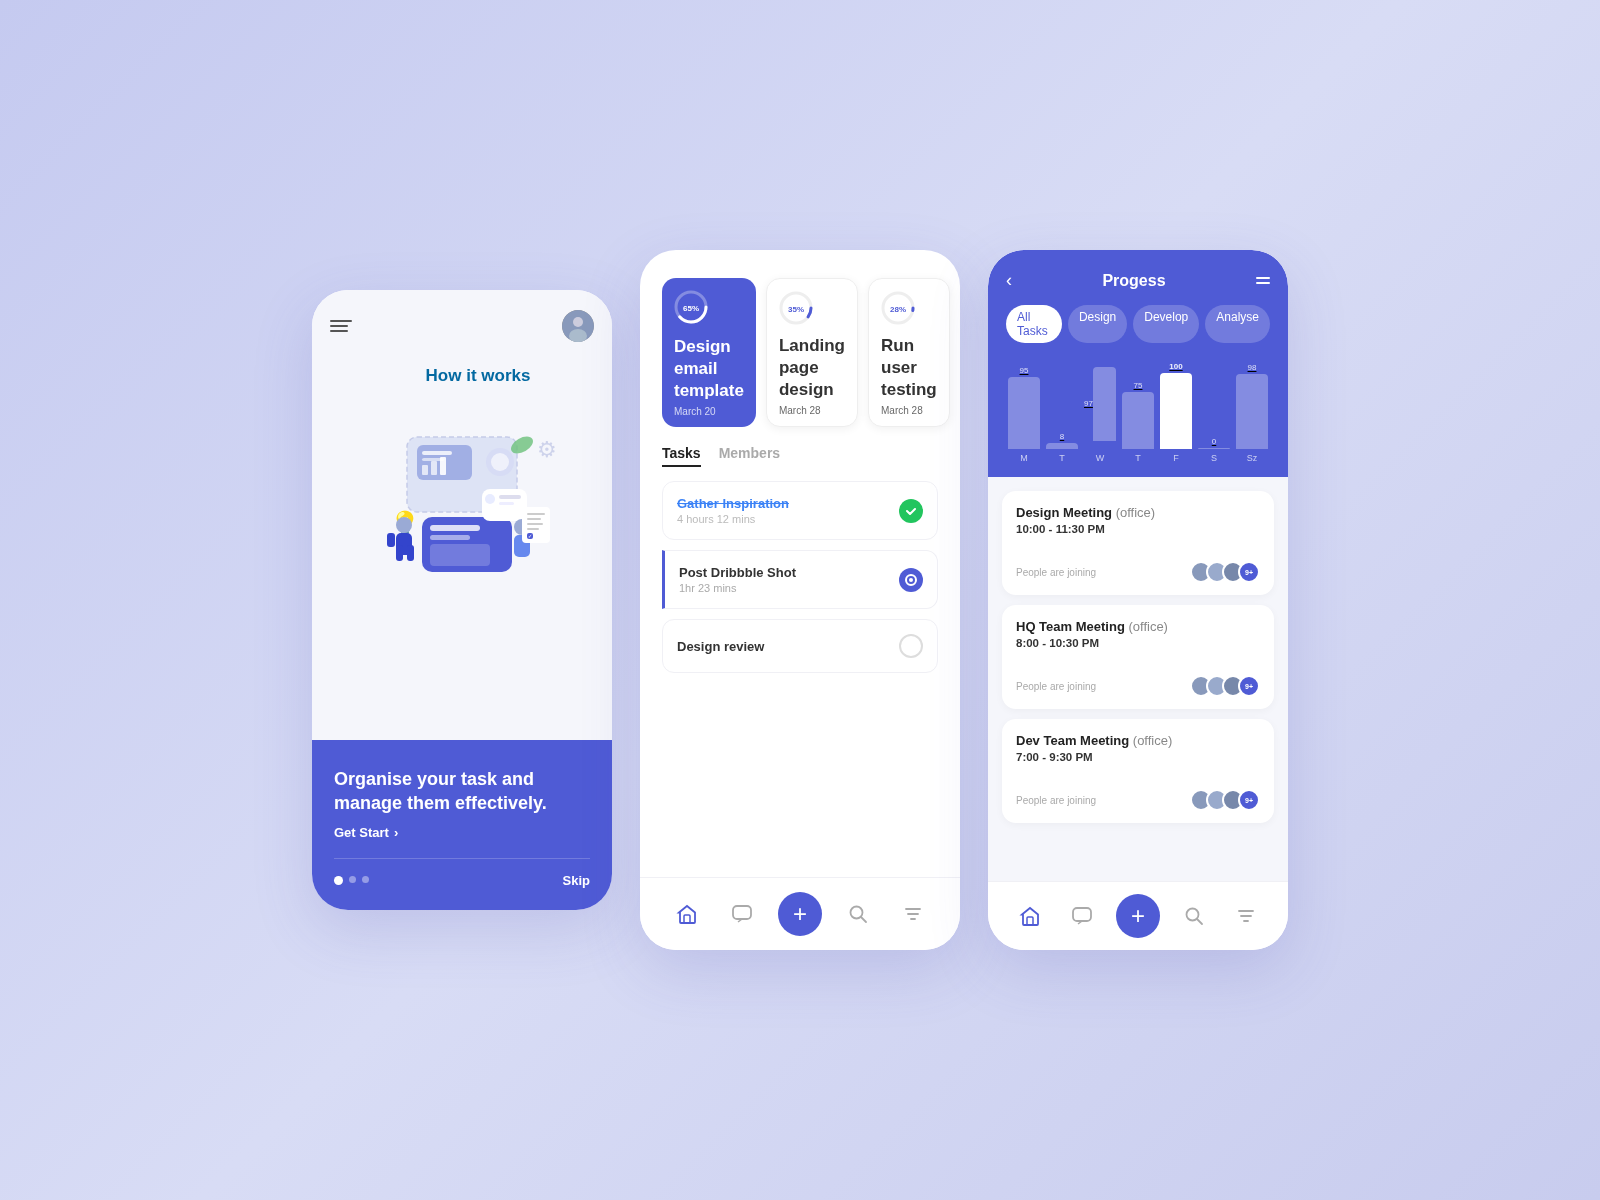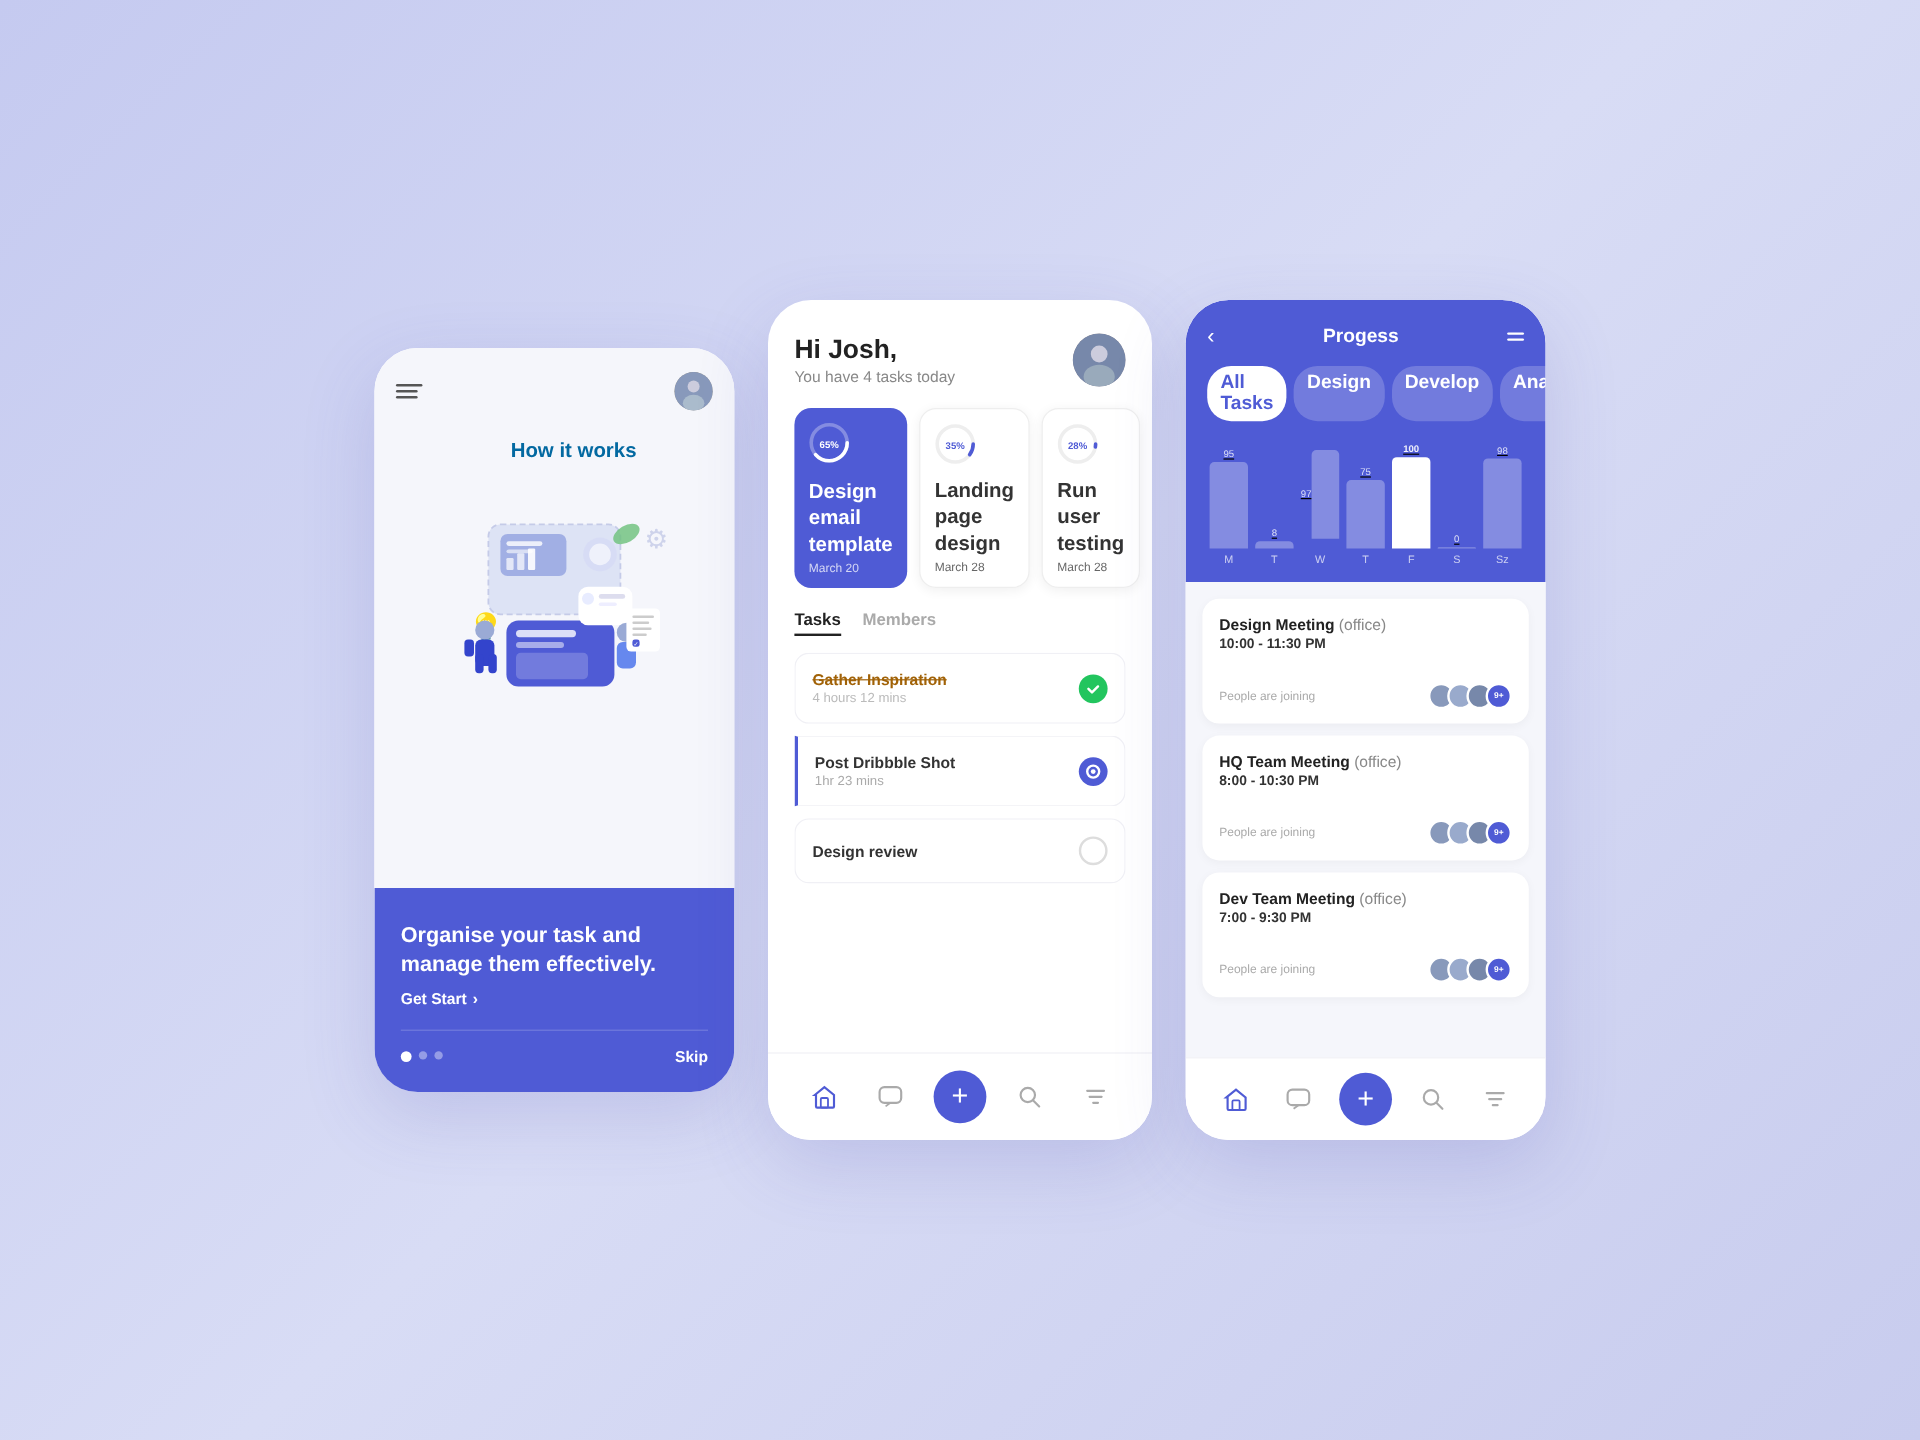--- a/index.html
+++ b/index.html
@@ -322,21 +322,21 @@
     .task-item-left {}
 
     .task-item-name {
       font-size: 13px;
       font-weight: 600;
       color: #333;
     }
 
     .task-item-name.completed {
       text-decoration: line-through;
-      color: #a16207;
+      color: #3b82f6;
     }
 
     .task-item-time {
       font-size: 11px;
       color: #aaa;
       margin-top: 2px;
     }
 
     .task-item-time.completed {
       color: #bbb;
@@ -431,22 +431,22 @@
 
     .filter-tabs {
       display: flex;
       gap: 6px;
       margin-bottom: 16px;
     }
 
     .filter-tab {
       background: rgba(255,255,255,0.2);
       color: #fff;
-      font-size: 16px;
-      font-weight: 700;
+      font-size: 12px;
+      font-weight: 400;
       padding: 5px 11px;
       border-radius: 20px;
       cursor: pointer;
     }
     .filter-tab.active {
       background: #fff;
       color: #4f5bd5;
     }
 
     .screen-3-body {
@@ -619,33 +619,20 @@
           <div class="dot"></div>
           <div class="dot"></div>
         </div>
         <div class="skip-btn">Skip</div>
       </div>
     </div>
   </div>
 
   <div class="screen screen-2">
     <div class="screen-2-inner">
-      <div class="screen-2-header">
-        <div>
-          <div class="greeting-title">Hi Josh,</div>
-          <div class="greeting-subtitle">You have 4 tasks today</div>
-        </div>
-        <div class="avatar-medium">
-          <svg width="44" height="44" viewBox="0 0 44 44" fill="none">
-            <circle cx="22" cy="22" r="22" fill="#7788aa"></circle>
-            <circle cx="22" cy="17" r="7" fill="#ccd"></circle>
-            <ellipse cx="22" cy="36" rx="13" ry="10" fill="#99aabb"></ellipse>
-          </svg>
-        </div>
-      </div>
 
       <div class="task-cards">
 
         <div class="task-card purple">
           <div>
             <svg width="34" height="34" viewBox="0 0 34 34">
               <circle cx="17" cy="17" r="15" fill="none" stroke="rgba(255,255,255,0.3)" stroke-width="3"></circle>
               <circle cx="17" cy="17" r="15" fill="none" stroke="white" stroke-width="3" stroke-dasharray="59.7 94.2" stroke-dashoffset="23.5" stroke-linecap="round"></circle>
               <text x="17" y="21" text-anchor="middle" fill="white" font-size="8" font-weight="700">65%</text>
             </svg>

